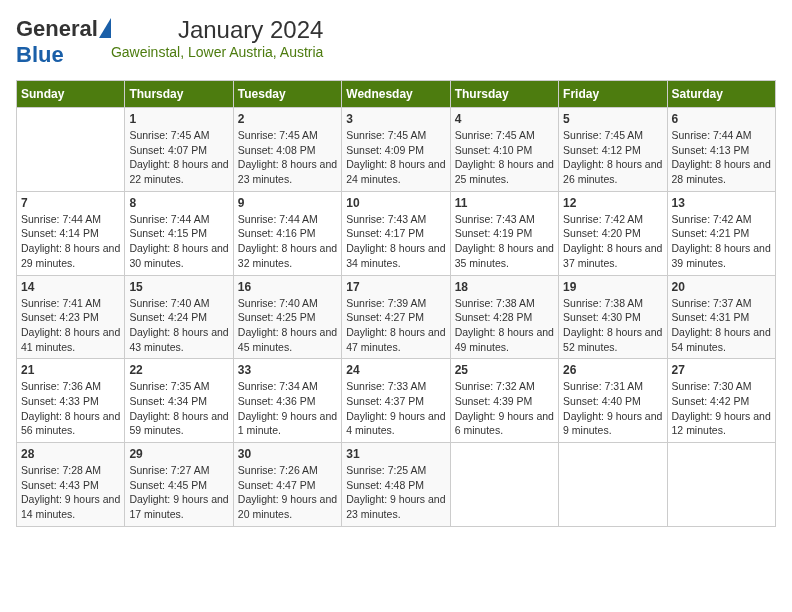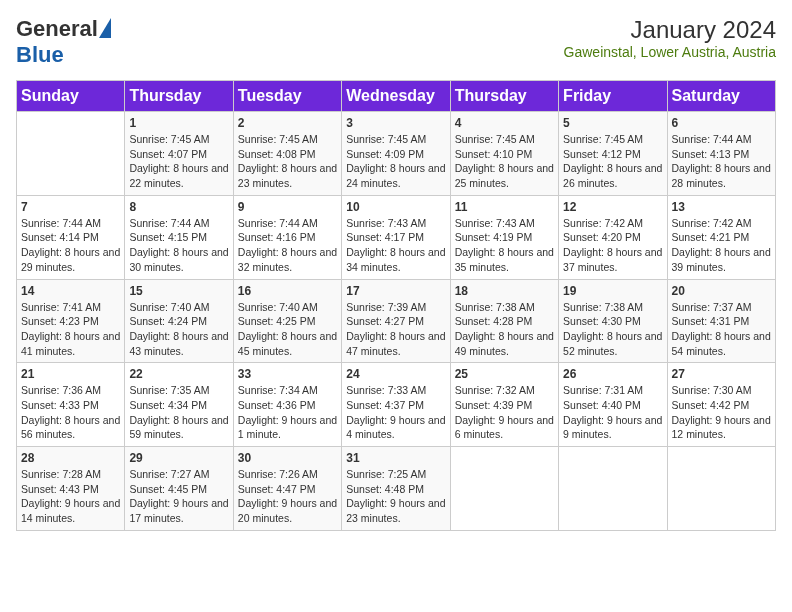--- a/index.html
+++ b/index.html
@@ -5,21 +5,21 @@
     * { box-sizing: border-box; margin: 0; padding: 0; }
     body {
       font-family: Arial, sans-serif;
       background: #fff;
       width: 792px;
       min-height: 612px;
       padding: 16px;
     }
     .header {
       display: flex;
-      justify-content: space-between;
+      justify-content: flex-start;
       align-items: flex-start;
       margin-bottom: 12px;
     }
     .logo {
       display: flex;
       flex-direction: column;
       align-items: flex-start;
     }
     .logo-row {
       display: flex;
@@ -37,25 +37,25 @@
       font-size: 14px;
       font-weight: normal;
       color: #4d7c0f;
     }
     .calendar {
       width: 100%;
       border-collapse: collapse;
       font-size: 11px;
     }
     .calendar thead th {
-      background: #6d28d9;
+      background: #4d7c0f;
       color: #fff;
       padding: 6px 4px;
       text-align: left;
-      font-size: 16px;
+      font-size: 12px;
       border: 1px solid #ccc;
     }
     .calendar tbody td {
       border: 1px solid #ccc;
       vertical-align: top;
       padding: 4px;
       height: 80px;
       width: 108px;
       background: #fff;
     }

